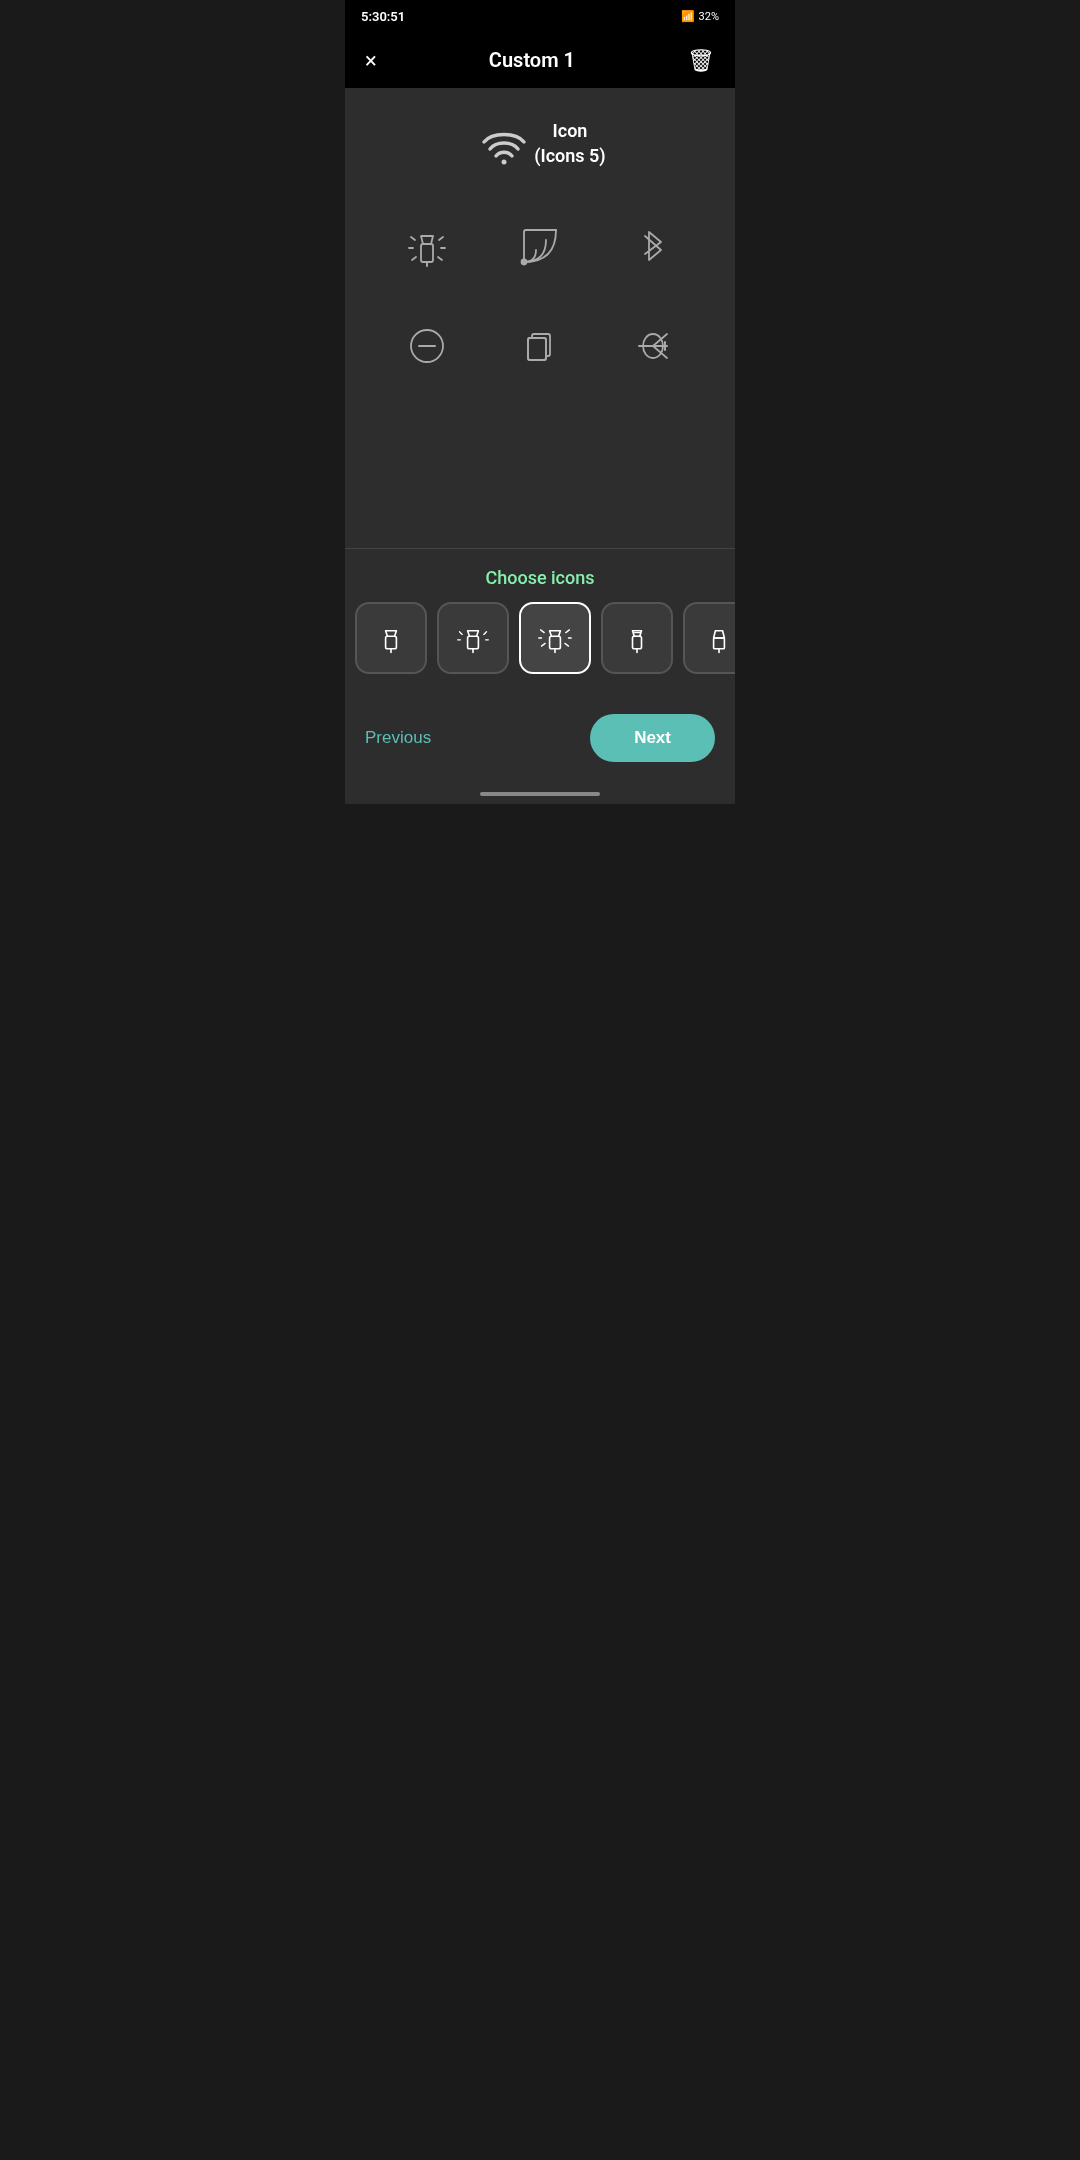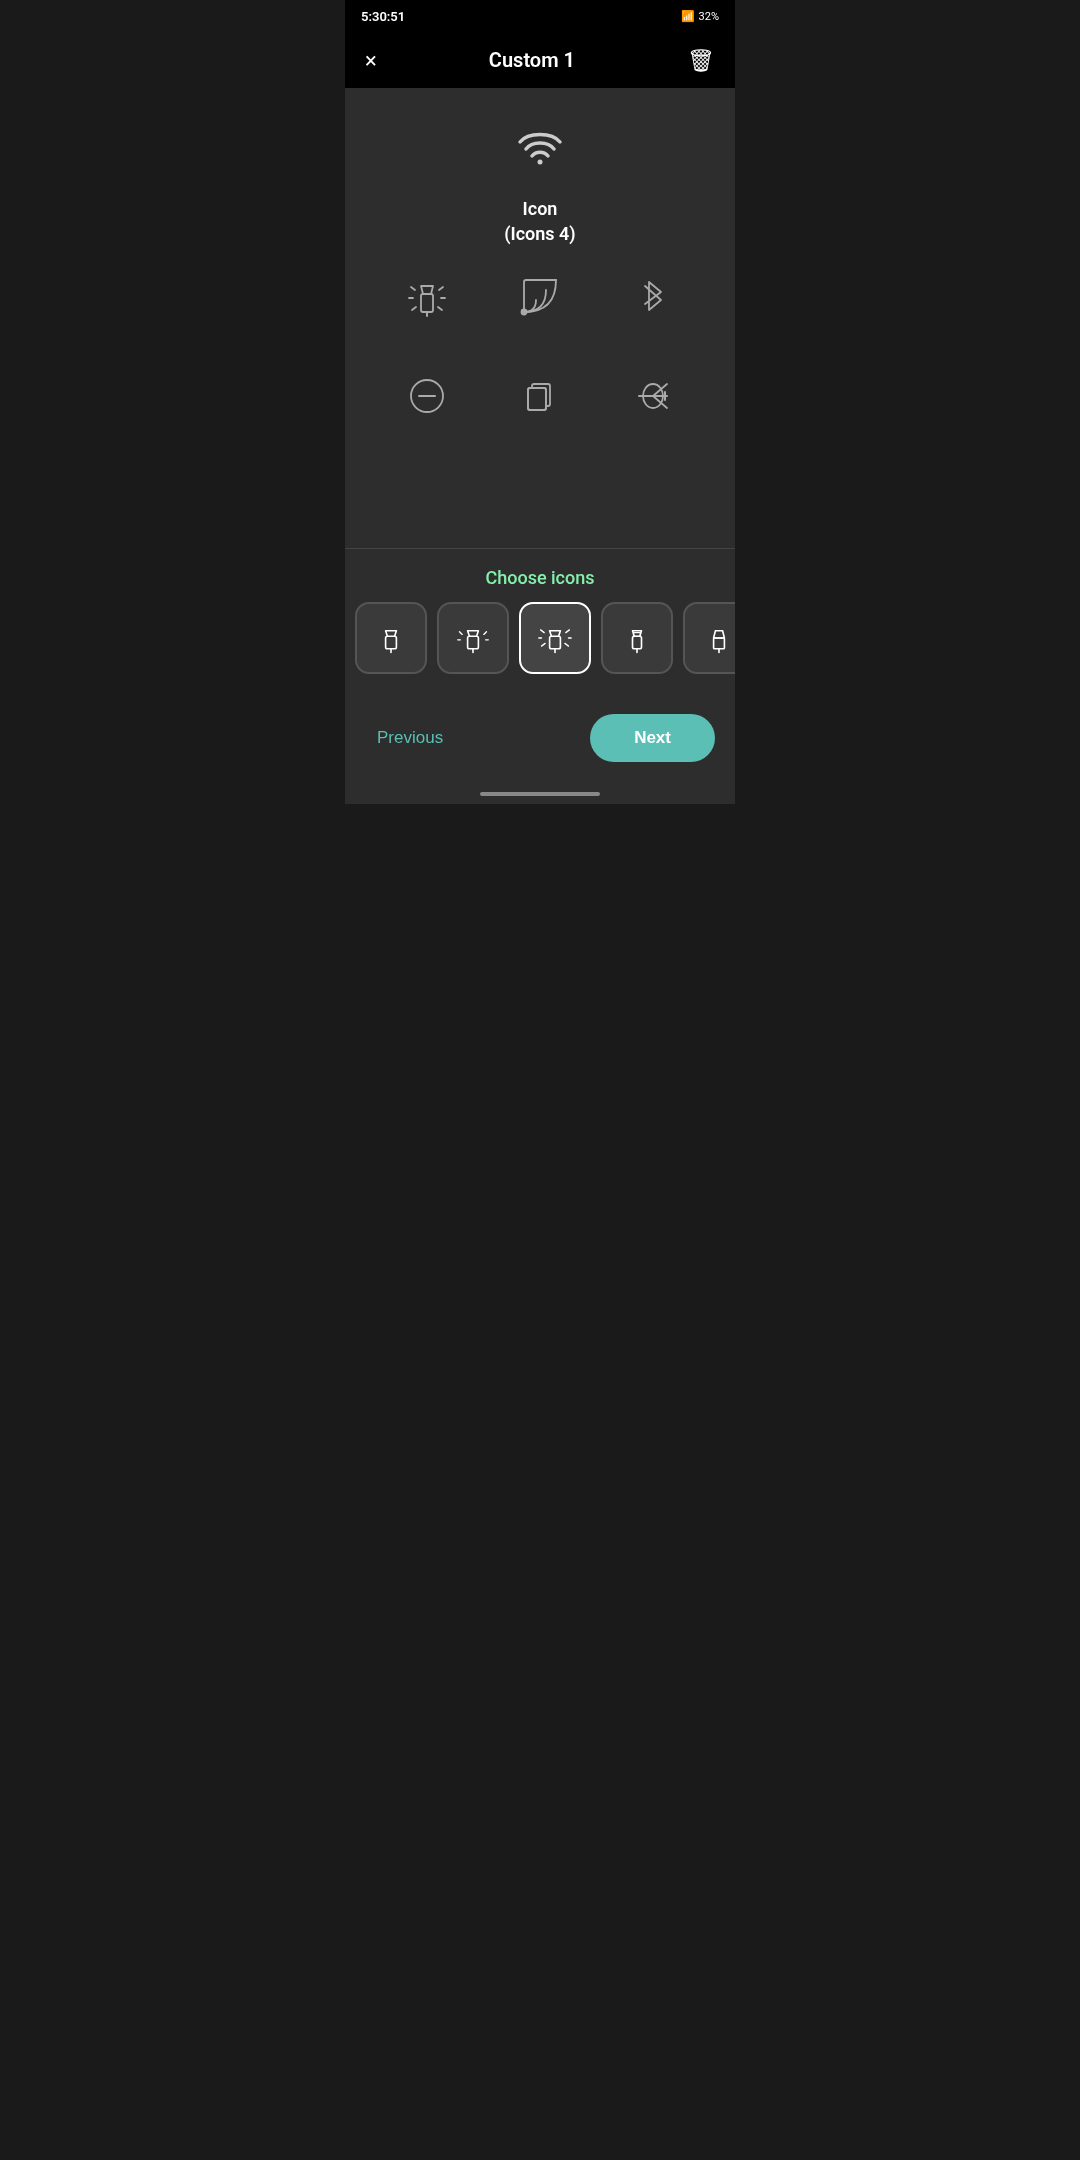--- a/index.html
+++ b/index.html
@@ -64,22 +64,22 @@
       display: flex;
       flex-direction: column;
       align-items: center;
       padding: 30px 20px 20px;
       min-height: 460px;
     }
 
     
     .preview-area {
       display: flex;
-      flex-direction: column;
-      align-items: center;
+      flex-direction: row;
+      align-items: flex-start;
     }
     .preview-wifi-icon {
       margin-bottom: 14px;
     }
     .preview-label {
       font-size: 18px;
       font-weight: 600;
       color: #fff;
       text-align: center;
       line-height: 1.4;
@@ -174,21 +174,20 @@
       justify-content: space-between;
       padding: 20px 20px 30px;
     }
     .btn-previous {
       background: transparent;
       border: none;
       color: #5bbfb5;
       font-size: 17px;
       font-weight: 500;
       cursor: pointer;
-      margin-left: 12px;
     }
     .btn-next {
       background: #5bbfb5;
       border: none;
       color: #fff;
       font-size: 17px;
       font-weight: 600;
       padding: 14px 44px;
       border-radius: 30px;
       cursor: pointer;
@@ -237,21 +236,21 @@
     <div class="preview-wifi-icon wifi-preview">
       <svg viewBox="0 0 60 60" fill="none" xmlns="http://www.w3.org/2000/svg">
         <path d="M10 24 C18 14 42 14 50 24" stroke="#ccc" stroke-width="3.5" stroke-linecap="round" fill="none"></path>
         <path d="M16 31 C22 23 38 23 44 31" stroke="#ccc" stroke-width="3.5" stroke-linecap="round" fill="none"></path>
         <path d="M22 38 C26 33 34 33 38 38" stroke="#ccc" stroke-width="3.5" stroke-linecap="round" fill="none"></path>
         <circle cx="30" cy="44" r="2.5" fill="#ccc"></circle>
       </svg>
     </div>
     <div class="preview-label">
       <span>Icon</span><br>
-      <span>(Icons 4)</span>
+      <span>(Icons 5)</span>
     </div>
   </div>
 
   <div class="icon-grid">
 
     <div class="icon-cell">
       <svg viewBox="0 0 52 52">
         <rect x="20" y="24" width="12" height="18" rx="2" stroke="#aaa" stroke-width="1.8"></rect>
         <path d="M22 24 L20 16 L32 16 L30 24" stroke="#aaa" stroke-width="1.8"></path>
         <path d="M26 42 L26 46" stroke="#aaa" stroke-width="2" stroke-linecap="round"></path>

